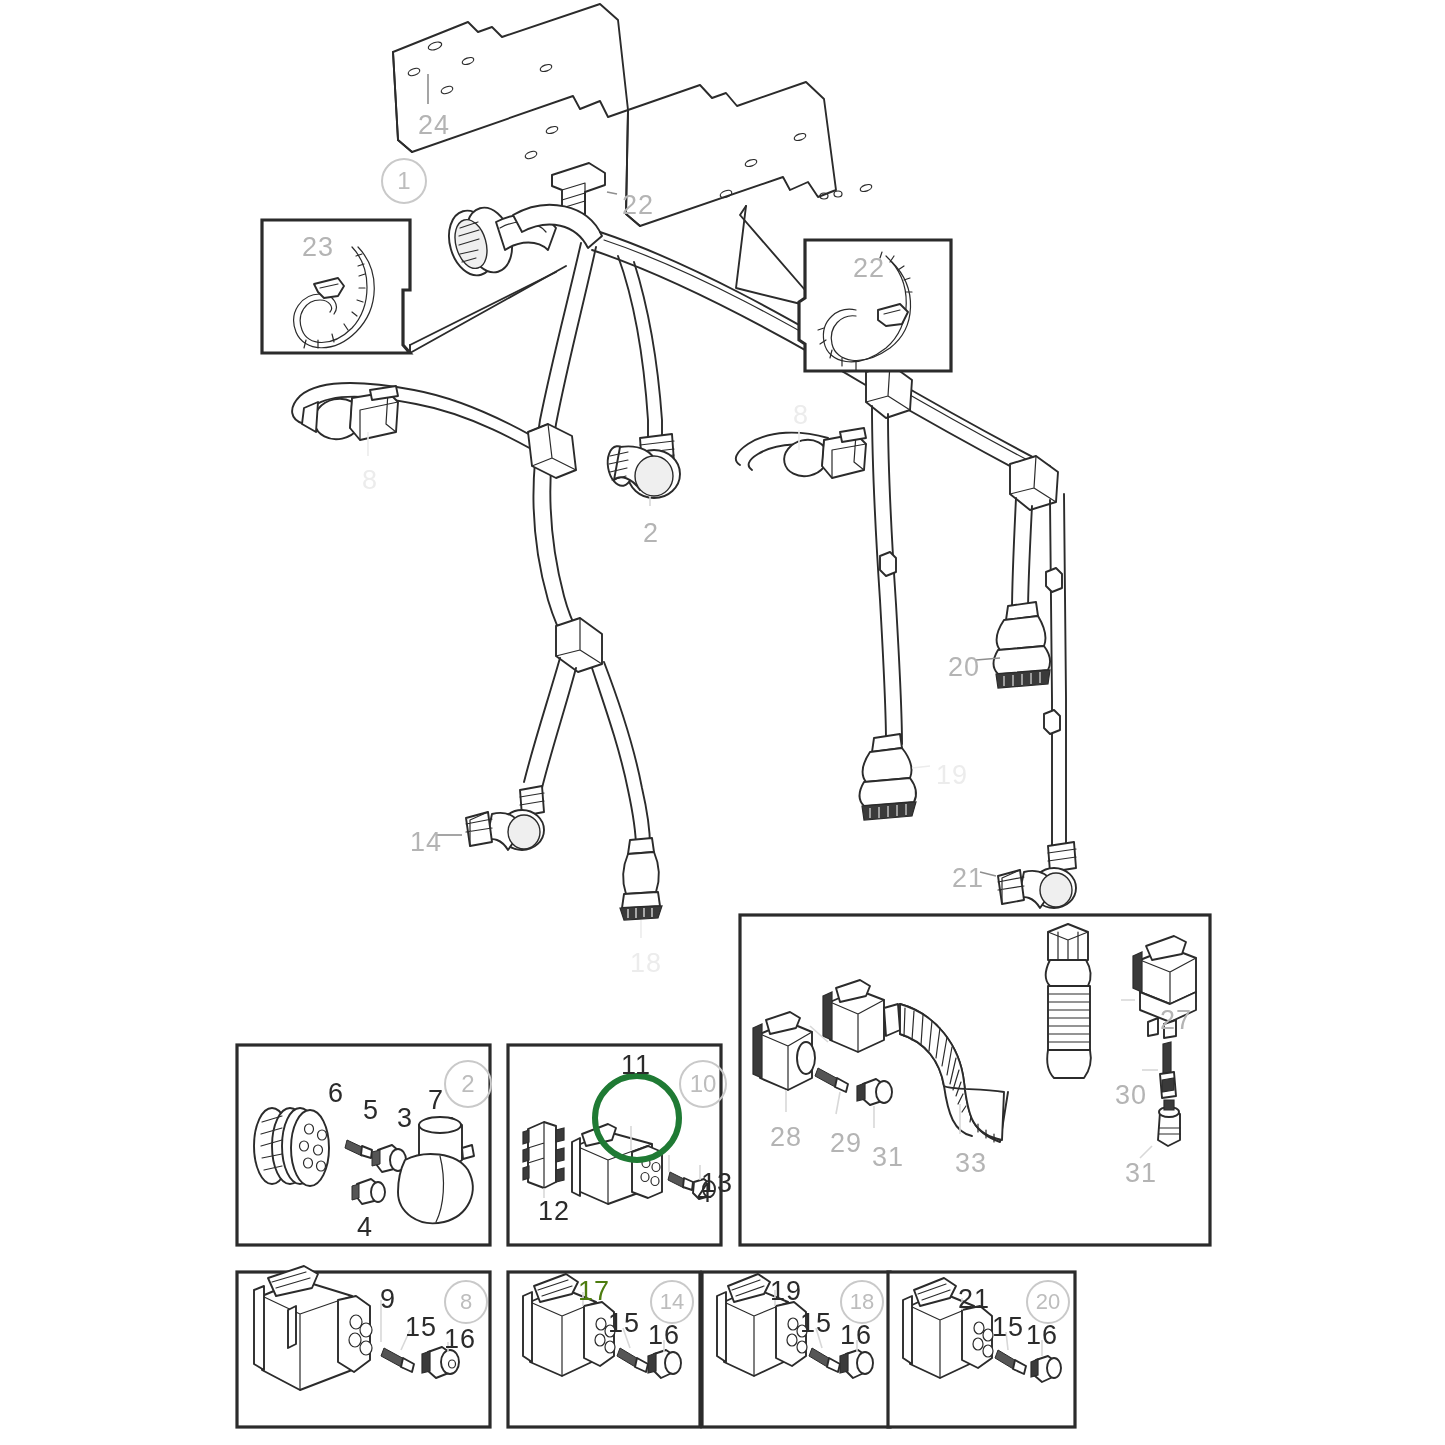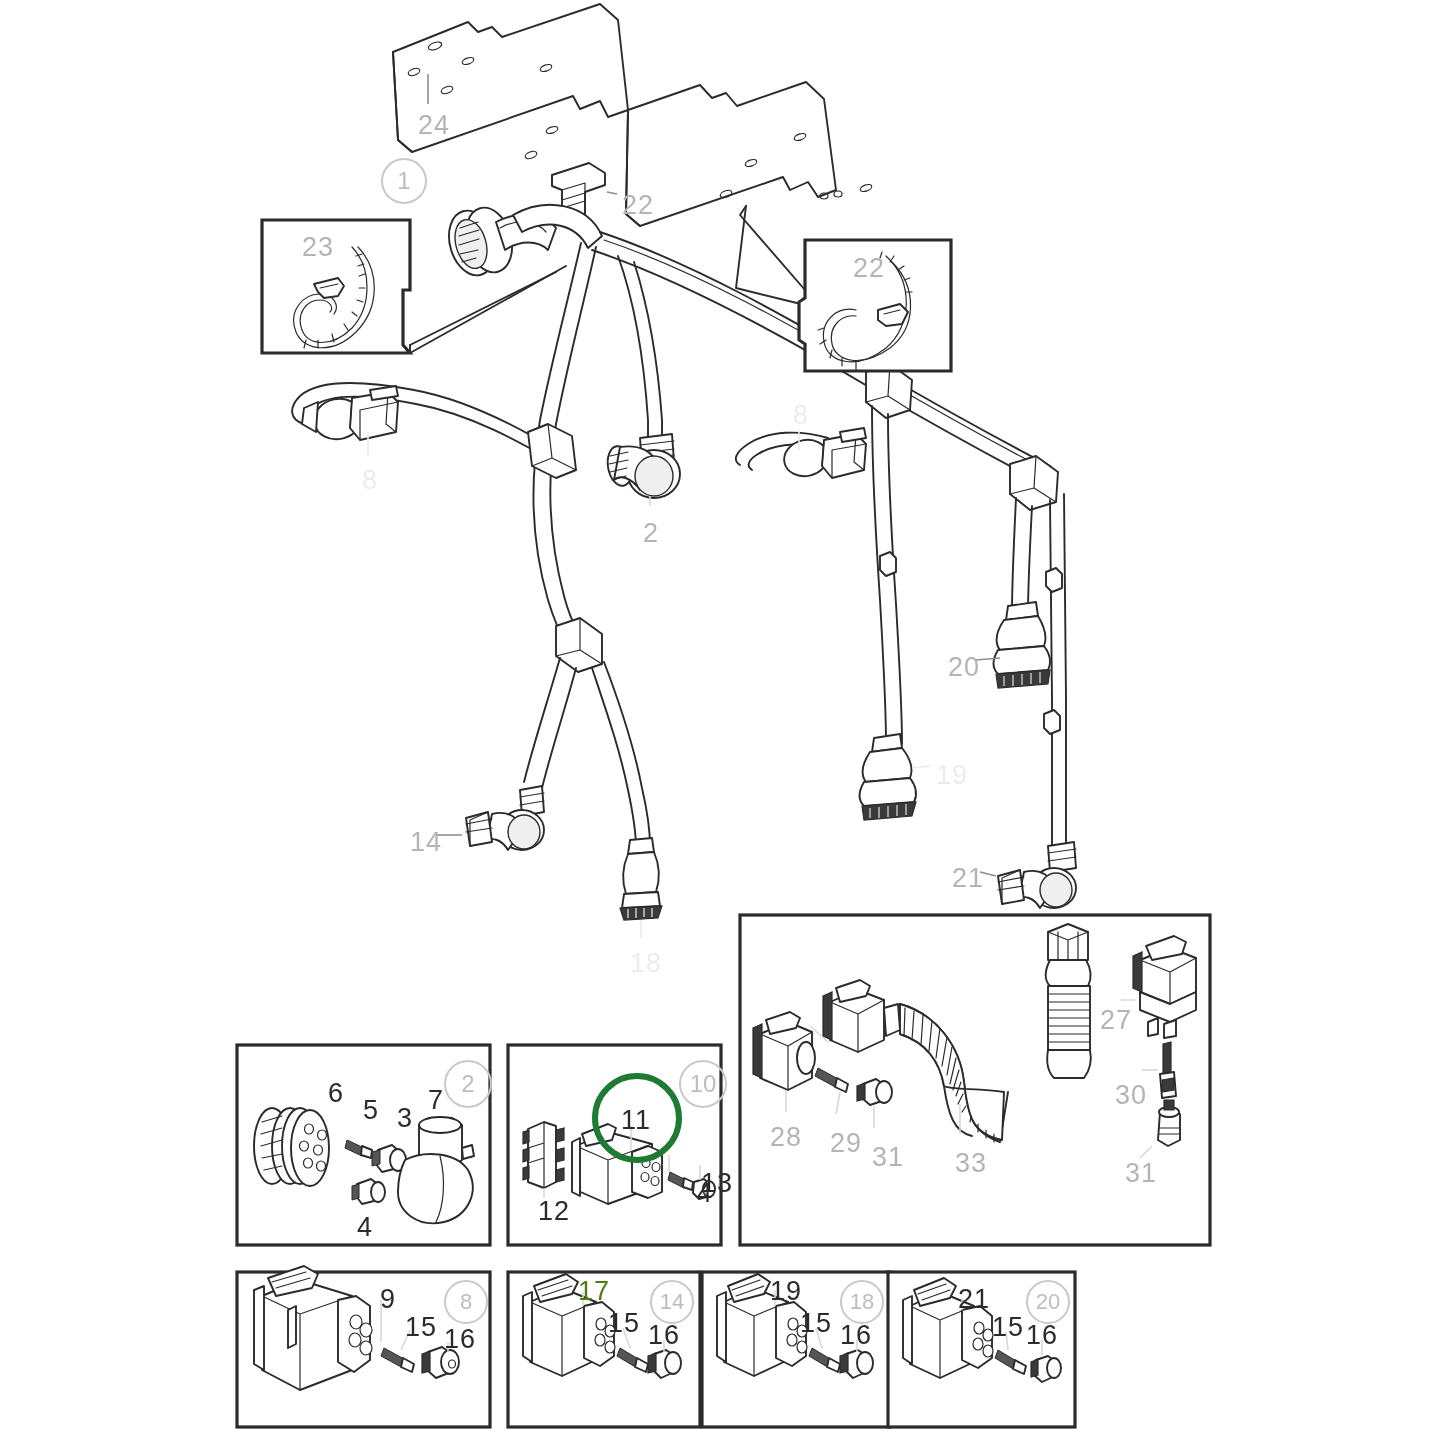--- a/index.html
+++ b/index.html
@@ -533,30 +533,30 @@
 
 <div class="circnum" style="left:444px;top:1060px;width:44px;height:44px;font-size:24px;">2</div>
 <div class="lbl dark" style="left:328px;top:1078px;">6</div>
 <div class="lbl dark" style="left:363px;top:1095px;">5</div>
 <div class="lbl dark" style="left:397px;top:1103px;">3</div>
 <div class="lbl dark" style="left:428px;top:1085px;">7</div>
 <div class="lbl dark" style="left:357px;top:1212px;">4</div>
 
 <div class="circnum" style="left:679px;top:1060px;width:44px;height:44px;font-size:24px;">10</div>
 <div class="greencirc" style="left:592px;top:1073px;width:78px;height:78px;"></div>
-<div class="lbl dark" style="left:621px;top:1105px;text-align:right;">11</div>
+<div class="lbl dark" style="left:621px;top:1050px;text-align:right;">11</div>
 <div class="lbl dark" style="left:701px;top:1168px;">13</div>
 <div class="lbl dark" style="left:697px;top:1178px;">4</div>
 <div class="lbl dark" style="left:538px;top:1196px;">12</div>
 
 <div class="lbl mid" style="left:770px;top:1122px;">28</div>
 <div class="lbl mid" style="left:830px;top:1128px;">29</div>
 <div class="lbl mid" style="left:872px;top:1142px;">31</div>
 <div class="lbl mid" style="left:955px;top:1148px;">33</div>
-<div class="lbl mid" style="left:1100px;top:1005px;">27</div>
+<div class="lbl mid" style="left:1160px;top:1005px;">27</div>
 <div class="lbl mid" style="left:1115px;top:1064px;margin-top:16px;">30</div>
 <div class="lbl mid" style="left:1125px;top:1158px;">31</div>
 
 <div class="circnum" style="left:444px;top:1280px;width:40px;height:40px;font-size:22px;">8</div>
 <div class="lbl dark" style="left:380px;top:1284px;">9</div>
 <div class="lbl dark" style="left:405px;top:1312px;">15</div>
 <div class="lbl dark" style="left:444px;top:1324px;">16</div>
 
 <div class="circnum" style="left:650px;top:1280px;width:40px;height:40px;font-size:22px;">14</div>
 <div class="lbl faint" style="left:578px;top:1276px;">17</div>

